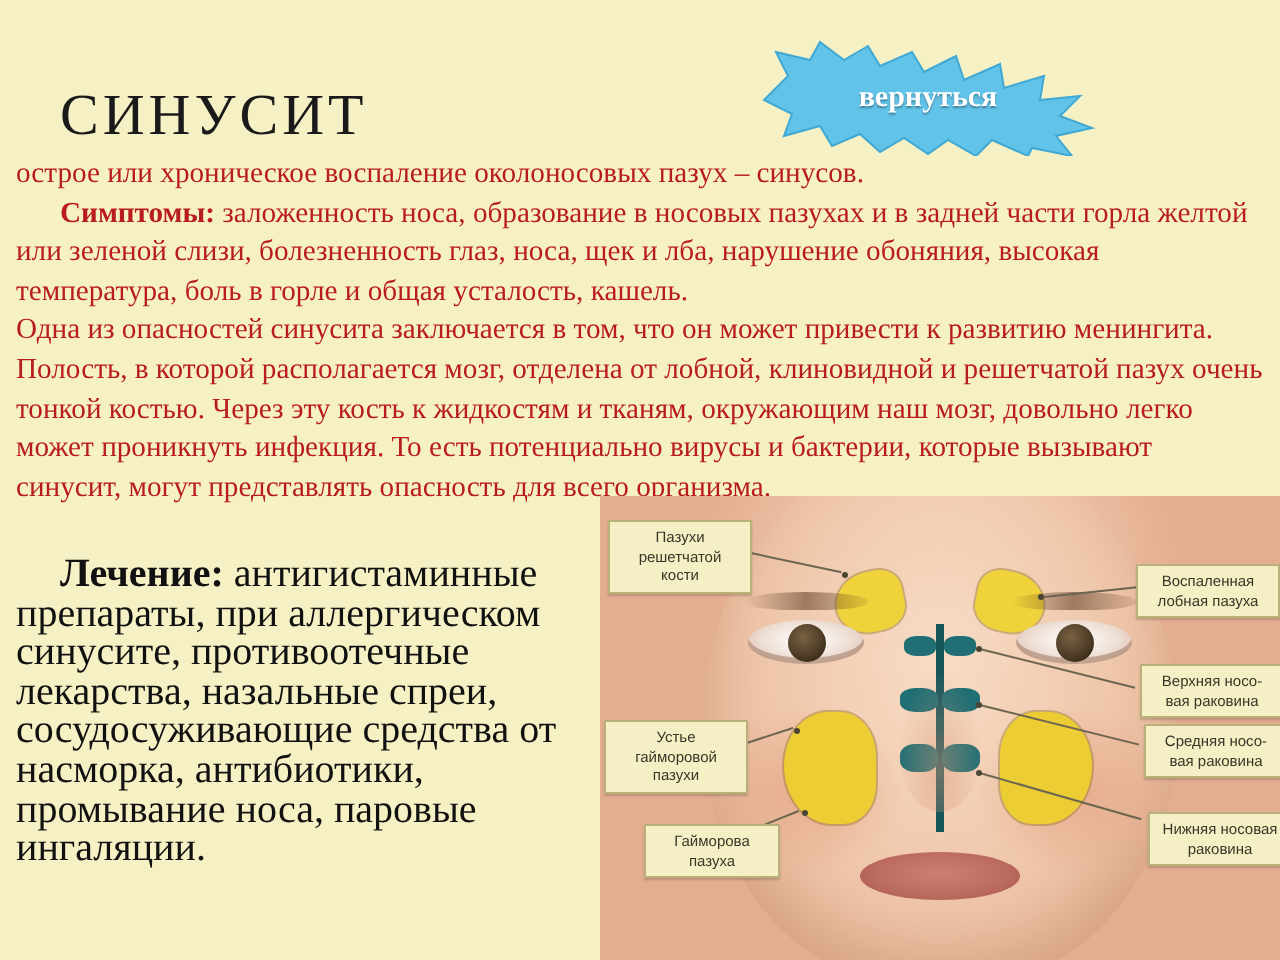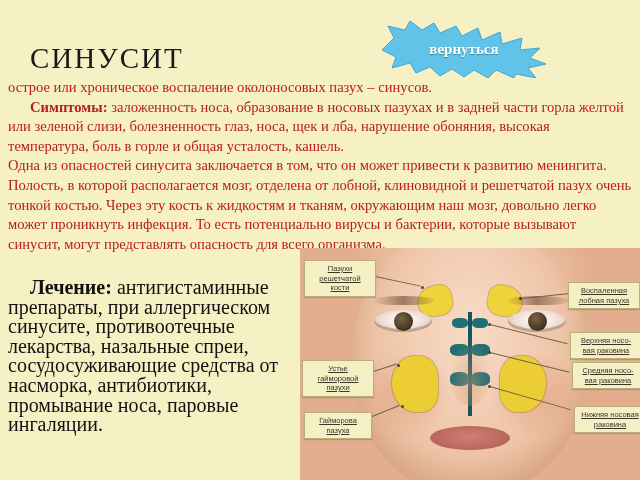--- a/index.html
+++ b/index.html
@@ -221,21 +221,20 @@
     position: absolute;
     background: #f5efc6;
     border: 1px solid #b9b07a;
     font-family: "Liberation Sans", sans-serif;
     font-size: 7.5px;
     line-height: 9.5px;
     color: #3a3527;
     padding: 3px 4px;
     text-align: center;
     box-shadow: 0 1px 1px rgba(0,0,0,.18);
-    text-decoration: underline;
   }
   .leader {
     position: absolute;
     background: #6c6550;
     height: 1px;
     transform-origin: 0 0;
   }
   .dot {
     position: absolute;
     width: 3px;
@@ -310,20 +309,20 @@
     <div class="dot" style="left:219px; top:49px;"></div>
     <div class="leader" style="left:190px; top:76px; width:80px; transform: rotate(14deg);"></div>
     <div class="dot" style="left:188px; top:75px;"></div>
     <div class="leader" style="left:190px; top:104px; width:82px; transform: rotate(14deg);"></div>
     <div class="dot" style="left:188px; top:103px;"></div>
     <div class="leader" style="left:190px; top:138px; width:84px; transform: rotate(16deg);"></div>
     <div class="dot" style="left:188px; top:137px;"></div>
 
     <div class="callout" style="left:4px; top:12px; width:62px;">Пазухи решетчатой кости</div>
     <div class="callout" style="left:2px; top:112px; width:62px;">Устье гайморовой пазухи</div>
-    <div class="callout" style="left:4px; top:164px; width:58px;">Гайморова пазуха</div>
+    <div class="callout" style="left:22px; top:164px; width:58px;">Гайморова пазуха</div>
     <div class="callout" style="left:268px; top:34px; width:62px;">Воспаленная лобная пазуха</div>
     <div class="callout" style="left:270px; top:84px; width:62px;">Верхняя носо- вая раковина</div>
     <div class="callout" style="left:272px; top:114px; width:62px;">Средняя носо- вая раковина</div>
     <div class="callout" style="left:274px; top:158px; width:62px;">Нижняя носовая раковина</div>
   </div>
 
 </div>
 
 </body></html>

